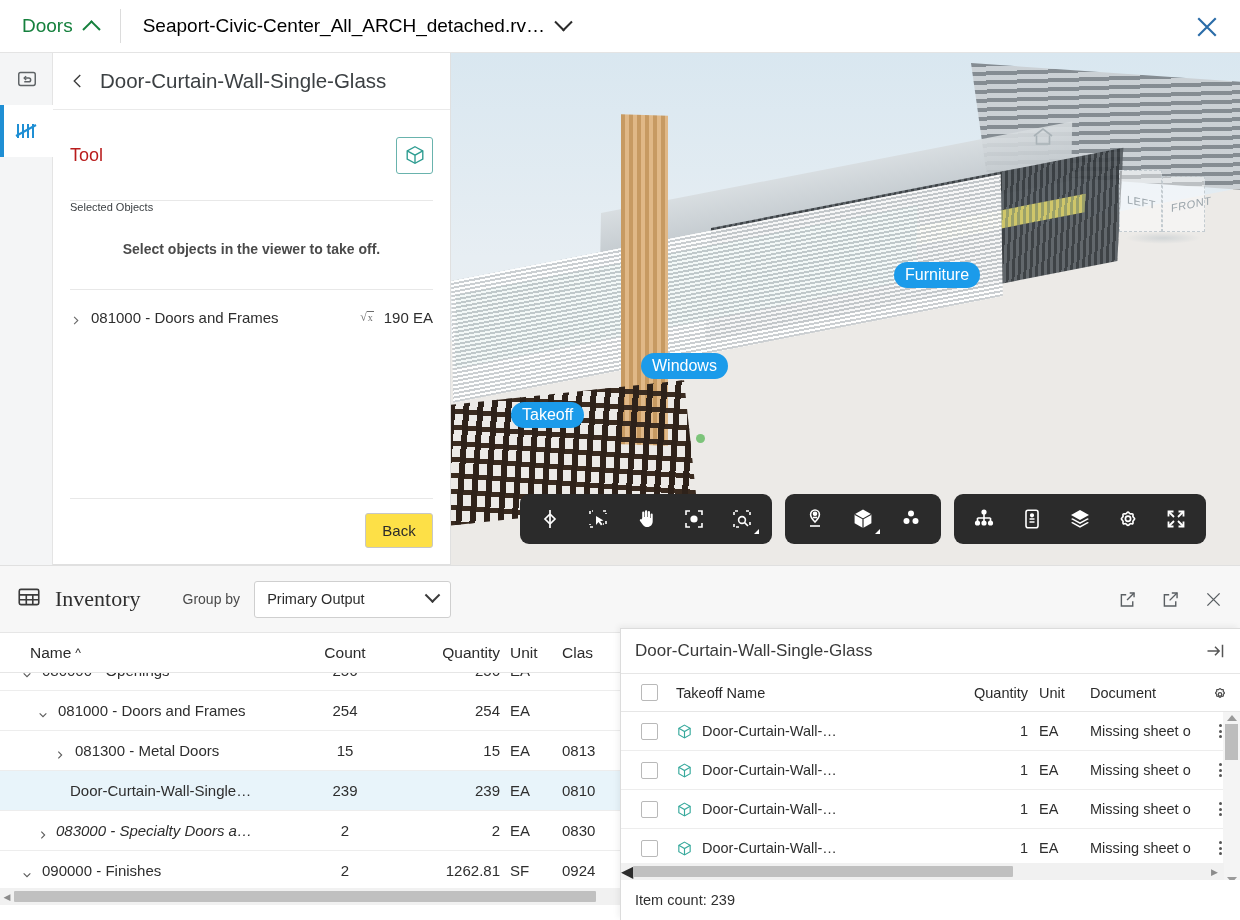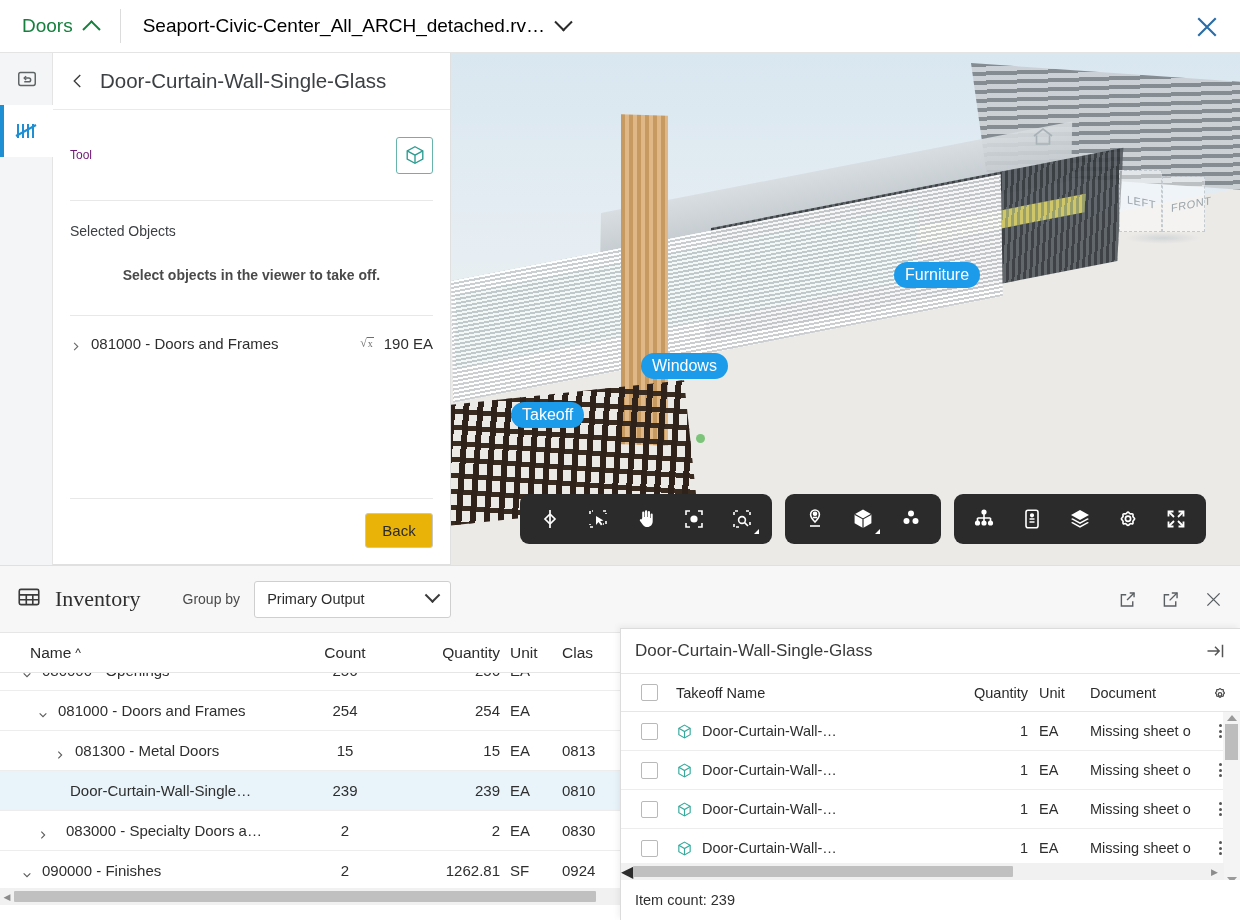--- a/index.html
+++ b/index.html
@@ -55,40 +55,40 @@
     height: 57px; display: flex; align-items: center; gap: 13px;
     padding: 0 16px; border-bottom: 1px solid #eaeaea;
   }
   .lp-back { width: 18px; height: 18px; cursor: pointer; color: #3b3b3b; flex: 0 0 auto; }
   .lp-title { font-size: 20.5px; color: #3c4043; white-space: nowrap; overflow: hidden; }
   .lp-body { flex: 1; padding: 0 17px; display: flex; flex-direction: column; }
   .tool-row {
     height: 91px; display: flex; align-items: center; justify-content: space-between;
     border-bottom: 1px solid #e8e8e8;
   }
-  .tool-label { font-size: 12px; color: #701a75; }
+  .tool-label { font-size: 18px; color: #b91c1c; }
   .tool-btn {
     width: 37px; height: 37px; border: 1px solid #69b3ad; border-radius: 3px;
     display: flex; align-items: center; justify-content: center; cursor: pointer; color: #2f9d92;
   }
-  .sel-title { font-size: 14px; color: #3c4043; margin-top: 22px; }
+  .sel-title { font-size: 11px; color: #3c4043; }
   .sel-hint { font-size: 14px; color: #4a4a4a; text-align: center; margin-top: 28px; font-weight: bold; }
   .sel-div { height: 1px; background: #e8e8e8; margin-top: 32px; }
   .cost-row {
     height: 55px; display: flex; align-items: center; gap: 10px; font-size: 15px; color: #2e2e2e;
   }
   .cost-caret { width: 11px; height: 11px; flex: 0 0 auto; cursor: pointer; color:#6a6a6a;}
   .cost-name { flex: 1; }
   .cost-fx { font-size: 12px; color: #6d6d6d; font-family: "Liberation Serif", serif; }
   .cost-qty { font-size: 15px; }
   .lp-spacer { flex: 1; }
   .lp-foot { border-top: 1px solid #e8e8e8; padding: 14px 0 16px 0; display: flex; justify-content: flex-end; }
   .back-btn {
     min-width: 68px; height: 35px; border: 1px solid #c7c7c7; border-radius: 3px;
-    background: #eab308; font-size: 15px; color: #2b2b2b; cursor: pointer; padding: 0 16px;
+    background: #fde047; font-size: 15px; color: #2b2b2b; cursor: pointer; padding: 0 16px;
     font-family: "Liberation Sans", sans-serif;
   }
 
   
   .viewer {
     position: absolute; left: 451px; top: 53px; width: 789px; height: 512px;
     overflow: hidden;
     background: linear-gradient(180deg,#d9e7f0 0%, #e7eef3 40%, #eceeef 70%, #eeefef 100%);
   }
   .sky { position:absolute; inset:0; }
@@ -569,21 +569,21 @@
           <span class="c-class">0810</span>
         </div>
 
         <div class="row">
           <span class="c-name" style="padding-left:38px;">
             <span class="caret">
               <svg width="10" height="10" viewBox="0 0 24 24" fill="none" stroke="currentColor" stroke-width="2.6">
                   <path d="M8 4 L16 12 L8 20"></path>
                 </svg>
             </span>
-            <span class="nm" style="margin-left:14px;">083000 - Specialty Doors a…</span>
+            <span class="nm" style="margin-left:4px;font-style:italic;">083000 - Specialty Doors a…</span>
           </span>
           <span class="c-count">2</span>
           <span class="c-qty">2</span>
           <span class="c-unit">EA</span>
           <span class="c-class">0830</span>
         </div>
 
         <div class="row">
           <span class="c-name" style="padding-left:22px;">
             <span class="caret">

